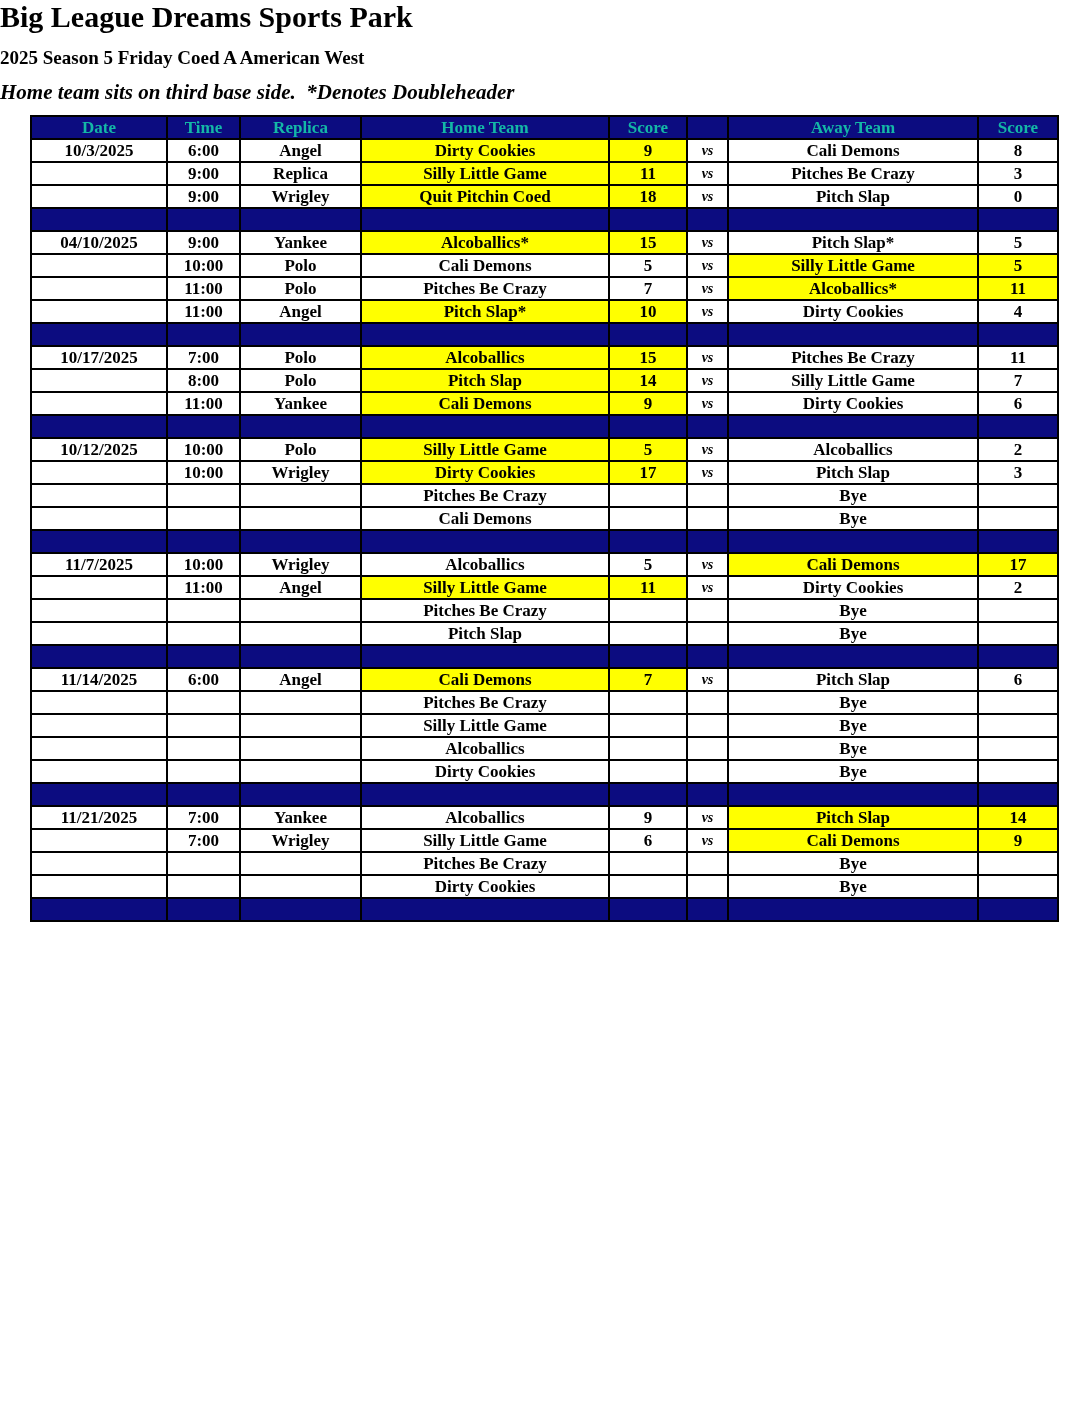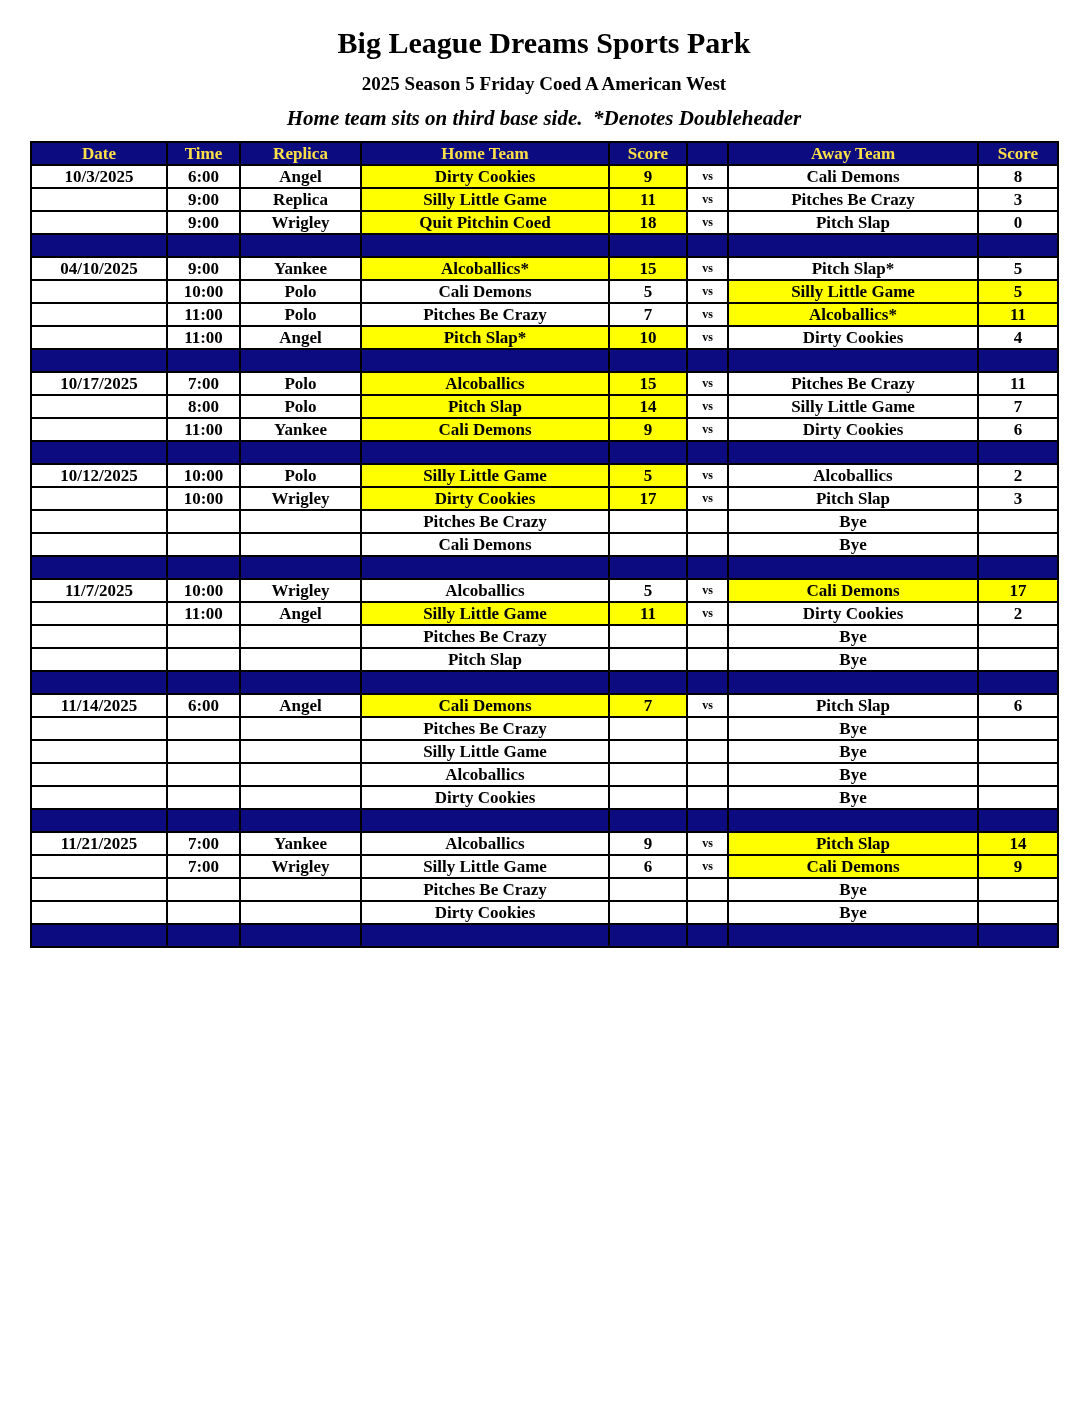--- a/index.html
+++ b/index.html
@@ -8,22 +8,21 @@
     padding: 0;
     background: #ffffff;
   }
   body {
     width: 1088px;
     height: 1408px;
     font-family: "Liberation Serif", serif;
     color: #000000;
   }
   .page-header {
-    text-align: center;
-    padding-top: 26px;
+    text-align: left;
   }
   .title {
     font-size: 30px;
     font-weight: bold;
     line-height: 34px;
   }
   .subtitle {
     font-size: 19px;
     font-weight: bold;
     line-height: 27px;
@@ -51,24 +50,25 @@
     text-align: center;
     vertical-align: middle;
     font-weight: bold;
     font-size: 17px;
     line-height: 21px;
     overflow: hidden;
     white-space: nowrap;
   }
   .schedule th {
     background: var(--navy);
-    color: #fde047;
+    color: #14b8a6;
   }
   .schedule td.vs-cell {
-    font-size: 12px;
+    font-style: italic;
+    font-size: 14px;
   }
   .schedule td.hl {
     background: var(--hl);
   }
   .schedule tr.sep td {
     background: var(--navy);
   }
 </style>
 </head>
 <body>

